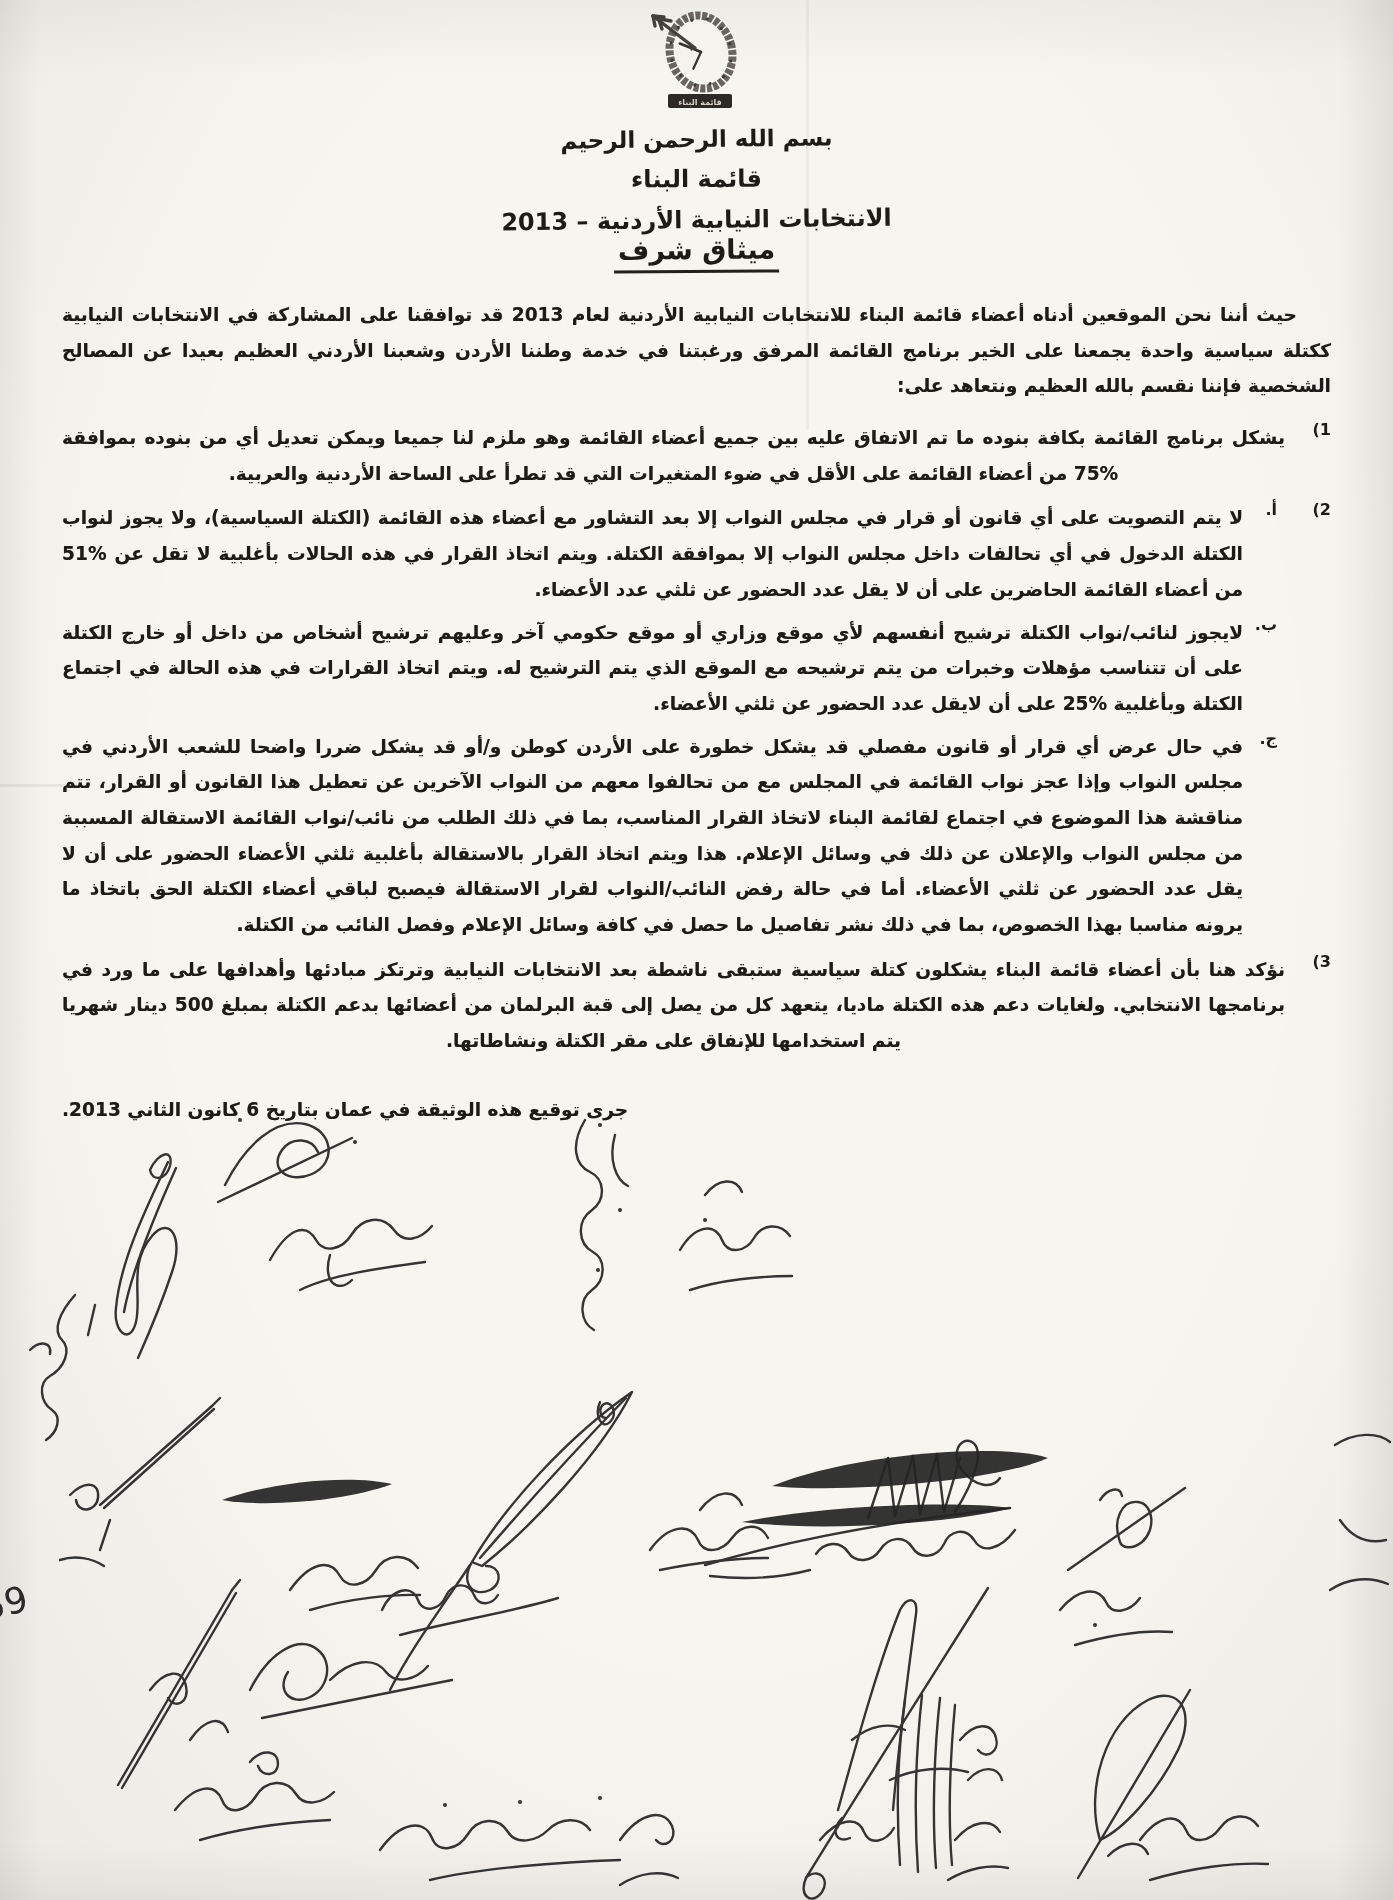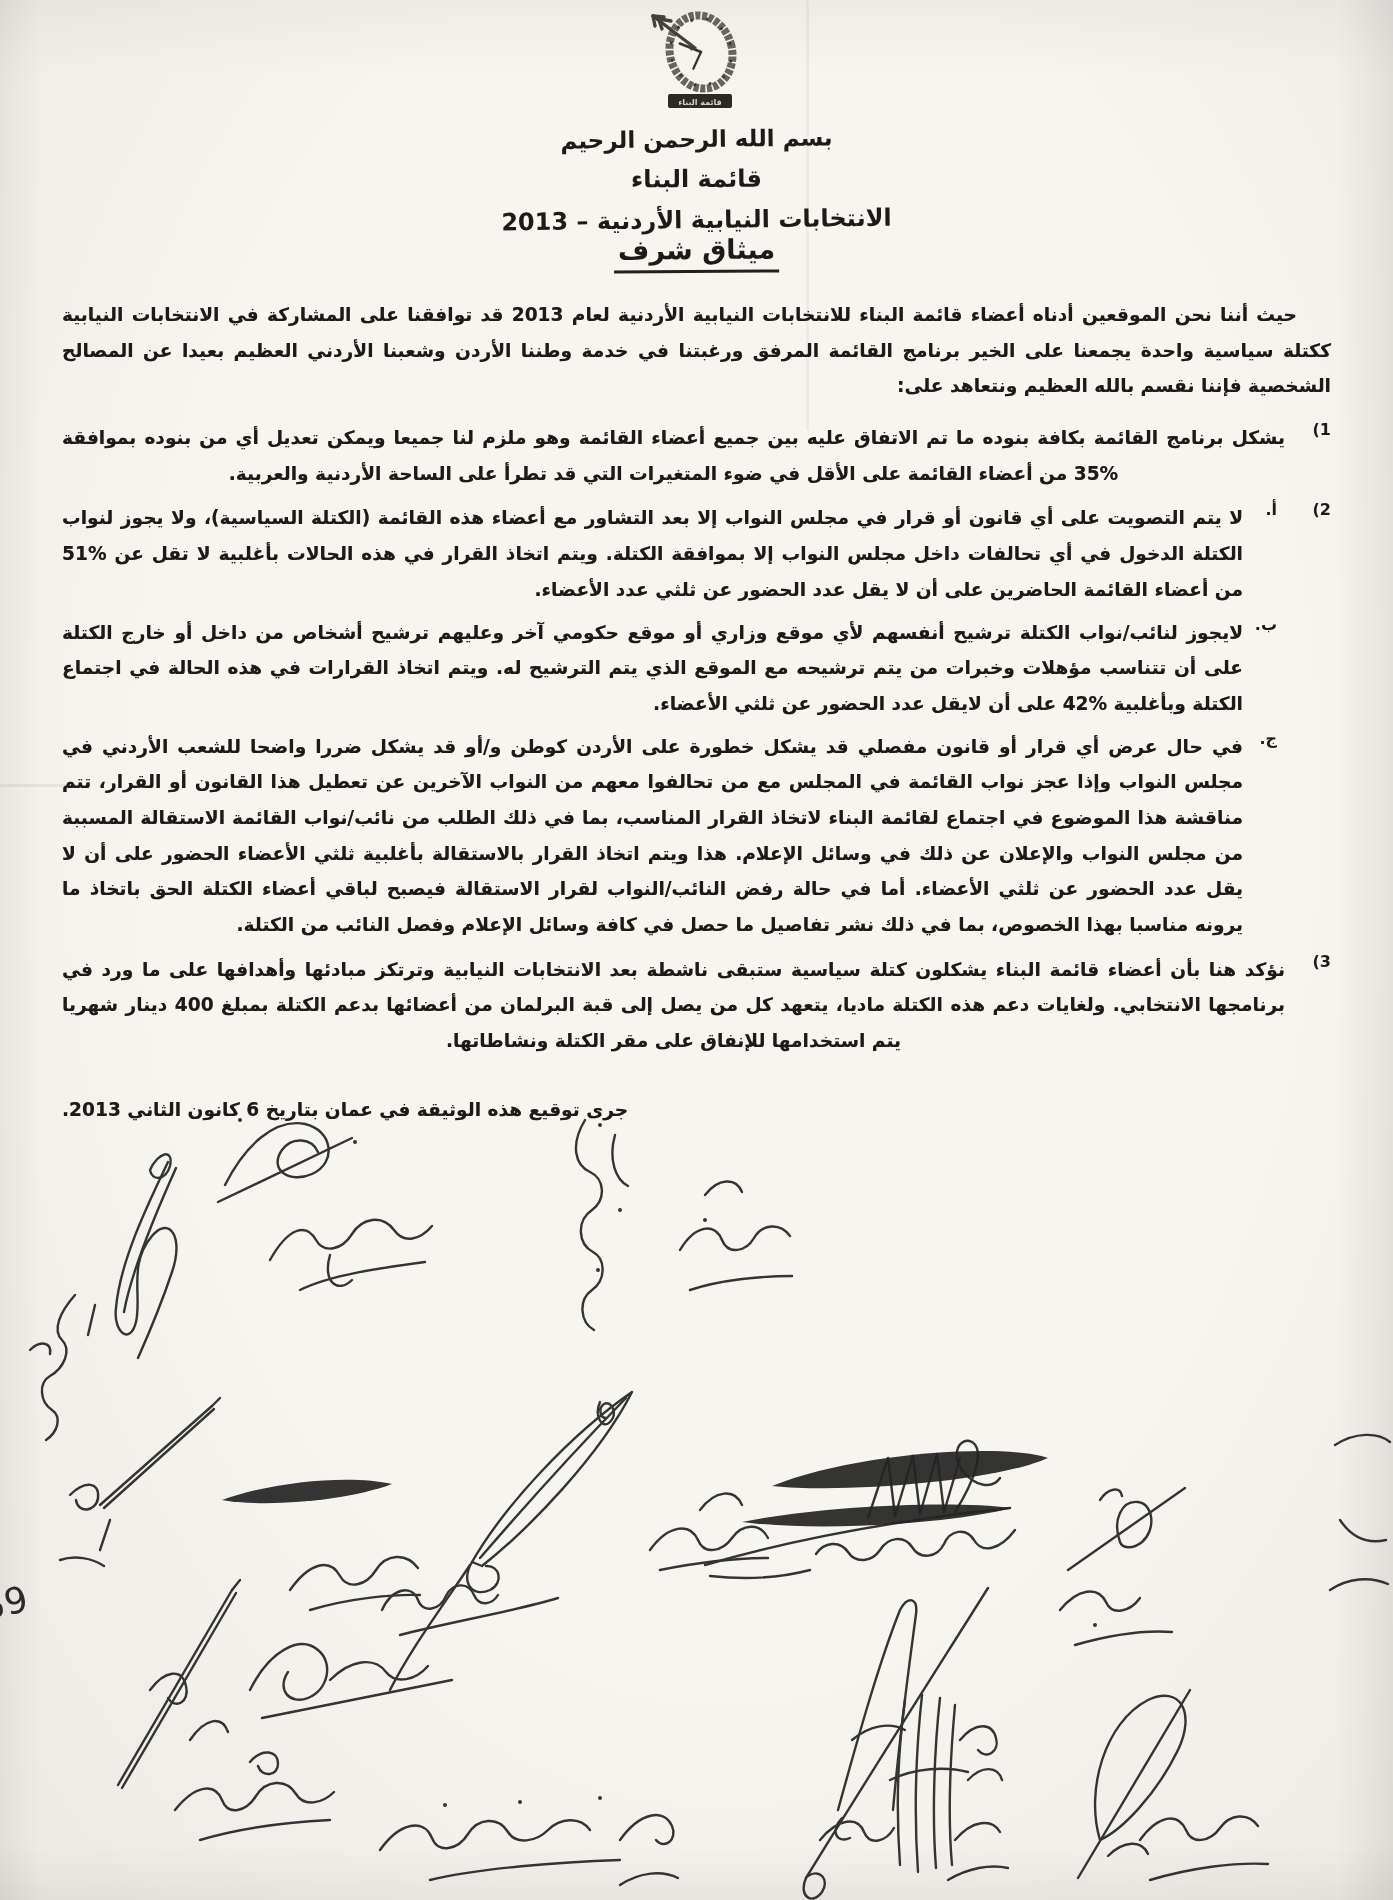--- a/index.html
+++ b/index.html
@@ -92,42 +92,42 @@
 
   <div class="heading-wrap">
     <span class="charter-heading">ميثاق شرف</span>
   </div>
 
   <p class="bodytext intro">حيث أننا نحن الموقعين أدناه أعضاء قائمة البناء للانتخابات النيابية الأردنية لعام 2013 قد توافقنا على المشاركة في الانتخابات النيابية ككتلة سياسية واحدة يجمعنا على الخير برنامج القائمة المرفق ورغبتنا في خدمة وطننا الأردن وشعبنا الأردني العظيم بعيدا عن المصالح الشخصية فإننا نقسم بالله العظيم ونتعاهد على:</p>
 
   <ol class="main-list">
     <li>
       <span class="num-marker">1)</span>
-      <div class="bodytext center-last">يشكل برنامج القائمة بكافة بنوده ما تم الاتفاق عليه بين جميع أعضاء القائمة وهو ملزم لنا جميعا ويمكن تعديل أي من بنوده بموافقة %35 من أعضاء القائمة على الأقل في ضوء المتغيرات التي قد تطرأ على الساحة الأردنية والعربية.</div>
+      <div class="bodytext center-last">يشكل برنامج القائمة بكافة بنوده ما تم الاتفاق عليه بين جميع أعضاء القائمة وهو ملزم لنا جميعا ويمكن تعديل أي من بنوده بموافقة %75 من أعضاء القائمة على الأقل في ضوء المتغيرات التي قد تطرأ على الساحة الأردنية والعربية.</div>
     </li>
     <li>
       <span class="num-marker">2)</span>
       <ul class="sub-list">
         <li>
           <span class="let-marker">أ.</span>
           <div class="bodytext">لا يتم التصويت على أي قانون أو قرار في مجلس النواب إلا بعد التشاور مع أعضاء هذه القائمة (الكتلة السياسية)، ولا يجوز لنواب الكتلة الدخول في أي تحالفات داخل مجلس النواب إلا بموافقة الكتلة.  ويتم اتخاذ القرار في هذه الحالات بأغلبية لا تقل عن %51 من أعضاء القائمة الحاضرين على أن لا يقل عدد الحضور عن ثلثي عدد الأعضاء.</div>
         </li>
         <li>
           <span class="let-marker">ب.</span>
-          <div class="bodytext">لايجوز لنائب/نواب الكتلة ترشيح أنفسهم لأي موقع وزاري أو موقع حكومي آخر وعليهم ترشيح أشخاص من داخل أو خارج الكتلة على أن تتناسب مؤهلات وخبرات من يتم ترشيحه مع الموقع الذي يتم الترشيح له. ويتم اتخاذ القرارات في هذه الحالة في اجتماع الكتلة وبأغلبية %42 على أن لايقل عدد الحضور عن ثلثي الأعضاء.</div>
+          <div class="bodytext">لايجوز لنائب/نواب الكتلة ترشيح أنفسهم لأي موقع وزاري أو موقع حكومي آخر وعليهم ترشيح أشخاص من داخل أو خارج الكتلة على أن تتناسب مؤهلات وخبرات من يتم ترشيحه مع الموقع الذي يتم الترشيح له. ويتم اتخاذ القرارات في هذه الحالة في اجتماع الكتلة وبأغلبية %25 على أن لايقل عدد الحضور عن ثلثي الأعضاء.</div>
         </li>
         <li>
           <span class="let-marker">ج.</span>
           <div class="bodytext">في حال عرض أي قرار أو قانون مفصلي قد يشكل خطورة على الأردن كوطن و/أو قد يشكل ضررا واضحا للشعب الأردني في مجلس النواب وإذا عجز نواب القائمة في المجلس مع من تحالفوا معهم من النواب الآخرين عن تعطيل هذا القانون أو القرار، تتم مناقشة هذا الموضوع في اجتماع لقائمة البناء لاتخاذ القرار المناسب، بما في ذلك الطلب من نائب/نواب القائمة الاستقالة المسببة من مجلس النواب والإعلان عن ذلك في وسائل الإعلام. هذا ويتم اتخاذ القرار بالاستقالة بأغلبية ثلثي الأعضاء الحضور على أن لا يقل عدد الحضور عن ثلثي الأعضاء. أما في حالة رفض النائب/النواب لقرار الاستقالة فيصبح لباقي أعضاء الكتلة الحق باتخاذ ما يرونه مناسبا بهذا الخصوص، بما في ذلك نشر تفاصيل ما حصل في كافة وسائل الإعلام وفصل النائب من الكتلة.</div>
         </li>
       </ul>
     </li>
     <li>
       <span class="num-marker">3)</span>
-      <div class="bodytext center-last">نؤكد هنا بأن أعضاء قائمة البناء يشكلون كتلة سياسية ستبقى ناشطة بعد الانتخابات النيابية وترتكز مبادئها وأهدافها على ما ورد في برنامجها الانتخابي. ولغايات دعم هذه الكتلة ماديا، يتعهد كل من يصل إلى قبة البرلمان من أعضائها بدعم الكتلة بمبلغ 400 دينار شهريا يتم استخدامها للإنفاق على مقر الكتلة ونشاطاتها.</div>
+      <div class="bodytext center-last">نؤكد هنا بأن أعضاء قائمة البناء يشكلون كتلة سياسية ستبقى ناشطة بعد الانتخابات النيابية وترتكز مبادئها وأهدافها على ما ورد في برنامجها الانتخابي. ولغايات دعم هذه الكتلة ماديا، يتعهد كل من يصل إلى قبة البرلمان من أعضائها بدعم الكتلة بمبلغ 500 دينار شهريا يتم استخدامها للإنفاق على مقر الكتلة ونشاطاتها.</div>
     </li>
   </ol>
 
   <p class="closing">جرى توقيع هذه الوثيقة في عمان بتاريخ 6 كانون الثاني 2013.</p>
 
   <svg class="sig-layer" viewBox="0 0 1393 850">
     <g fill="none" stroke="#242424" stroke-width="2.4" stroke-linecap="round" stroke-linejoin="round" opacity="0.92">
 
       <path d="M168,112 C150,150 120,210 116,258 C113,282 130,296 136,272 C142,246 128,214 152,186 C170,165 184,188 172,222 C160,258 146,290 138,308"></path>
       <path d="M176,118 C158,158 132,218 124,262"></path>

